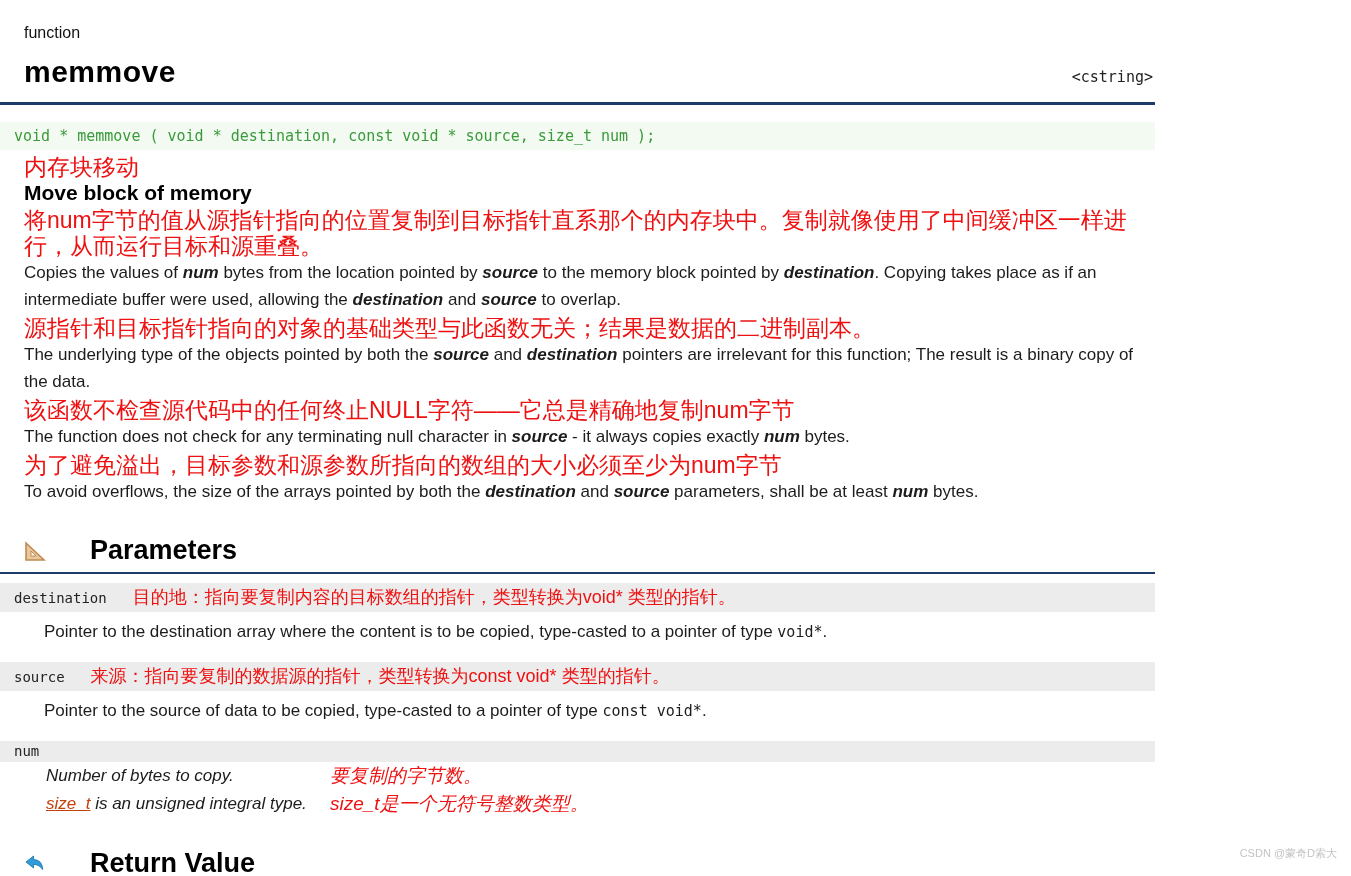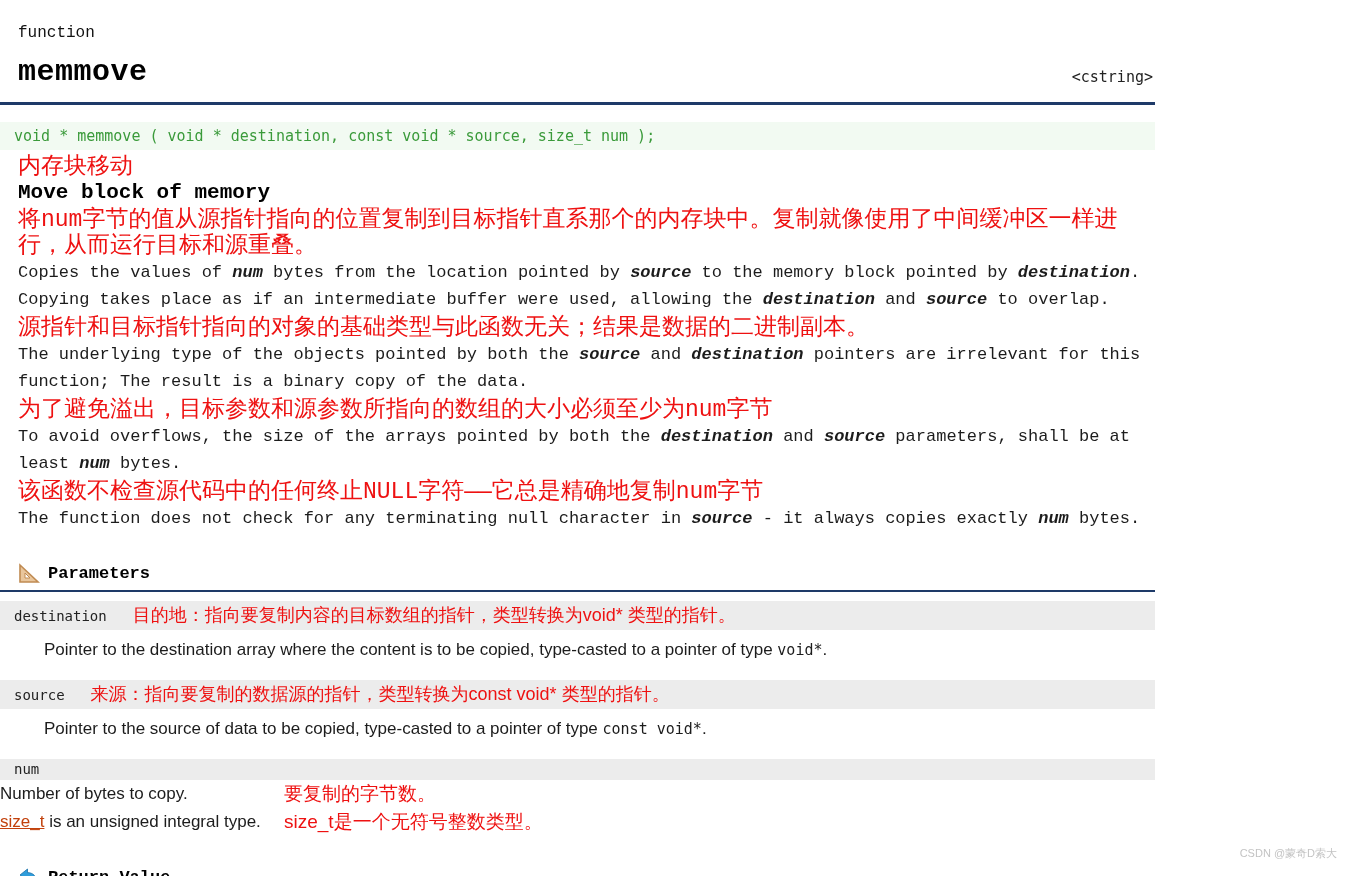--- a/index.html
+++ b/index.html
@@ -2,21 +2,21 @@
 <html><head>
 <meta charset="utf-8">
 <style>
   * { box-sizing: border-box; margin: 0; padding: 0; }
   html, body { background: #ffffff; }
   body {
     width: 1351px; min-height: 876px; position: relative;
     font-family: "Liberation Sans", sans-serif; color: #1c1c1c;
   }
   .page { width: 1155px; position: relative; padding-top: 24px; }
-  .pad { padding-left: 18px; font-family: Liberation Mono, monospace; }
+  .pad { padding-left: 24px; }
 
   .kicker { font-size: 16px; color: #111; }
   .fn-title { font-size: 30px; font-weight: bold; color: #000; margin-top: 13px; letter-spacing: 0.5px; }
   .include {
     position: absolute; top: 68px; right: 2px;
     font-family: "DejaVu Sans Mono", "Liberation Mono", monospace; font-size: 15px; color: #222;
   }
   .rule-thick { border: none; border-top: 3px solid #1e3a68; margin-top: 13px; }
   .rule-thin  { border: none; border-top: 2px solid #1e3a68; margin-top: 6px; }
 
@@ -32,34 +32,34 @@
   .en-title { font-size: 21px; font-weight: bold; line-height: 25px; color: #000; }
 
   .para { margin-top: 2px; }
   .para .en { font-size: 17px; line-height: 27px; color: #1c1c1c; max-width: 1141px; }
   .bi { font-weight: bold; font-style: italic; }
   .code { font-family: "DejaVu Sans Mono", "Liberation Mono", monospace; font-size: 15px; }
   a.lnk { color: #c2410c; text-decoration: underline; }
 
   .sec-head { display: flex; align-items: center; margin-top: 30px; }
   .sec-head .icon { width: 22px; height: 22px; margin-right: 8px; flex: 0 0 auto; }
-  .sec-head .txt { font-size: 17px; font-weight: bold; color: #000; }
+  .sec-head .txt { font-size: 27px; font-weight: bold; color: #000; margin-left: 36px; }
 
   .param-strip {
     background: #ececec; margin-top: 9px; padding: 2px 0 3px 14px;
     display: flex; align-items: baseline;
   }
   .param-strip.gap { margin-top: 16px; }
   .param-name {
     font-family: "DejaVu Sans Mono", "Liberation Mono", monospace;
     font-size: 14px; color: #222;
   }
   .param-strip .zh-inline { margin-left: 26px; }
   .param-desc { padding-left: 44px; font-size: 17px; line-height: 27px; margin-top: 6px; }
-  .num-line { font-size: 17px; line-height: 28px; display: flex; align-items: center; }
+  .num-line { padding-left: 46px; font-size: 17px; line-height: 28px; display: flex; align-items: center; font-style: italic; }
   .num-line .en-col { width: 284px; flex: 0 0 auto; }
   .num-line .zh-inline { font-size: 19px; }
 
   .watermark {
     position: absolute; top: 846px; right: 14px;
     font-size: 11px; color: #c3c3c3;
   }
 </style>
 </head>
 <body>
@@ -78,26 +78,26 @@
 
   <div class="para pad">
     <div class="zh">将num字节的值从源指针指向的位置复制到目标指针直系那个的内存块中。复制就像使用了中间缓冲区一样进行，从而运行目标和源重叠。</div>
     <div class="en"><span>Copies the values of </span><span class="bi">num</span><span> bytes from the location pointed by </span><span class="bi">source</span><span> to the memory block pointed by </span><span class="bi">destination</span><span>. Copying takes place as if an intermediate buffer were used, allowing the </span><span class="bi">destination</span><span> and </span><span class="bi">source</span><span> to overlap.</span></div>
   </div>
   <div class="para pad">
     <div class="zh">源指针和目标指针指向的对象的基础类型与此函数无关；结果是数据的二进制副本。</div>
     <div class="en"><span>The underlying type of the objects pointed by both the </span><span class="bi">source</span><span> and </span><span class="bi">destination</span><span> pointers are irrelevant for this function; The result is a binary copy of the data.</span></div>
   </div>
   <div class="para pad">
+    <div class="zh">该函数不检查源代码中的任何终止NULL字符——它总是精确地复制num字节</div>
+    <div class="en"><span>The function does not check for any terminating null character in </span><span class="bi">source</span><span> - it always copies exactly </span><span class="bi">num</span><span> bytes.</span></div>
+  </div>
+  <div class="para pad">
     <div class="zh">为了避免溢出，目标参数和源参数所指向的数组的大小必须至少为num字节</div>
     <div class="en"><span>To avoid overflows, the size of the arrays pointed by both the </span><span class="bi">destination</span><span> and </span><span class="bi">source</span><span> parameters, shall be at least </span><span class="bi">num</span><span> bytes.</span></div>
-  </div>
-  <div class="para pad">
-    <div class="zh">该函数不检查源代码中的任何终止NULL字符——它总是精确地复制num字节</div>
-    <div class="en"><span>The function does not check for any terminating null character in </span><span class="bi">source</span><span> - it always copies exactly </span><span class="bi">num</span><span> bytes.</span></div>
   </div>
 
   <div class="sec-head pad">
     <svg class="icon" viewBox="0 0 22 22">
       <path d="M2 20 L2 3 L20 20 Z" fill="#e9c69c" stroke="#c08b52" stroke-width="1.6"></path>
       <path d="M7 16 L7 11 L12 16 Z" fill="#ffffff" stroke="#c08b52" stroke-width="1"></path>
     </svg>
     <span class="txt">Parameters</span>
   </div>
   <hr class="rule-thin">

